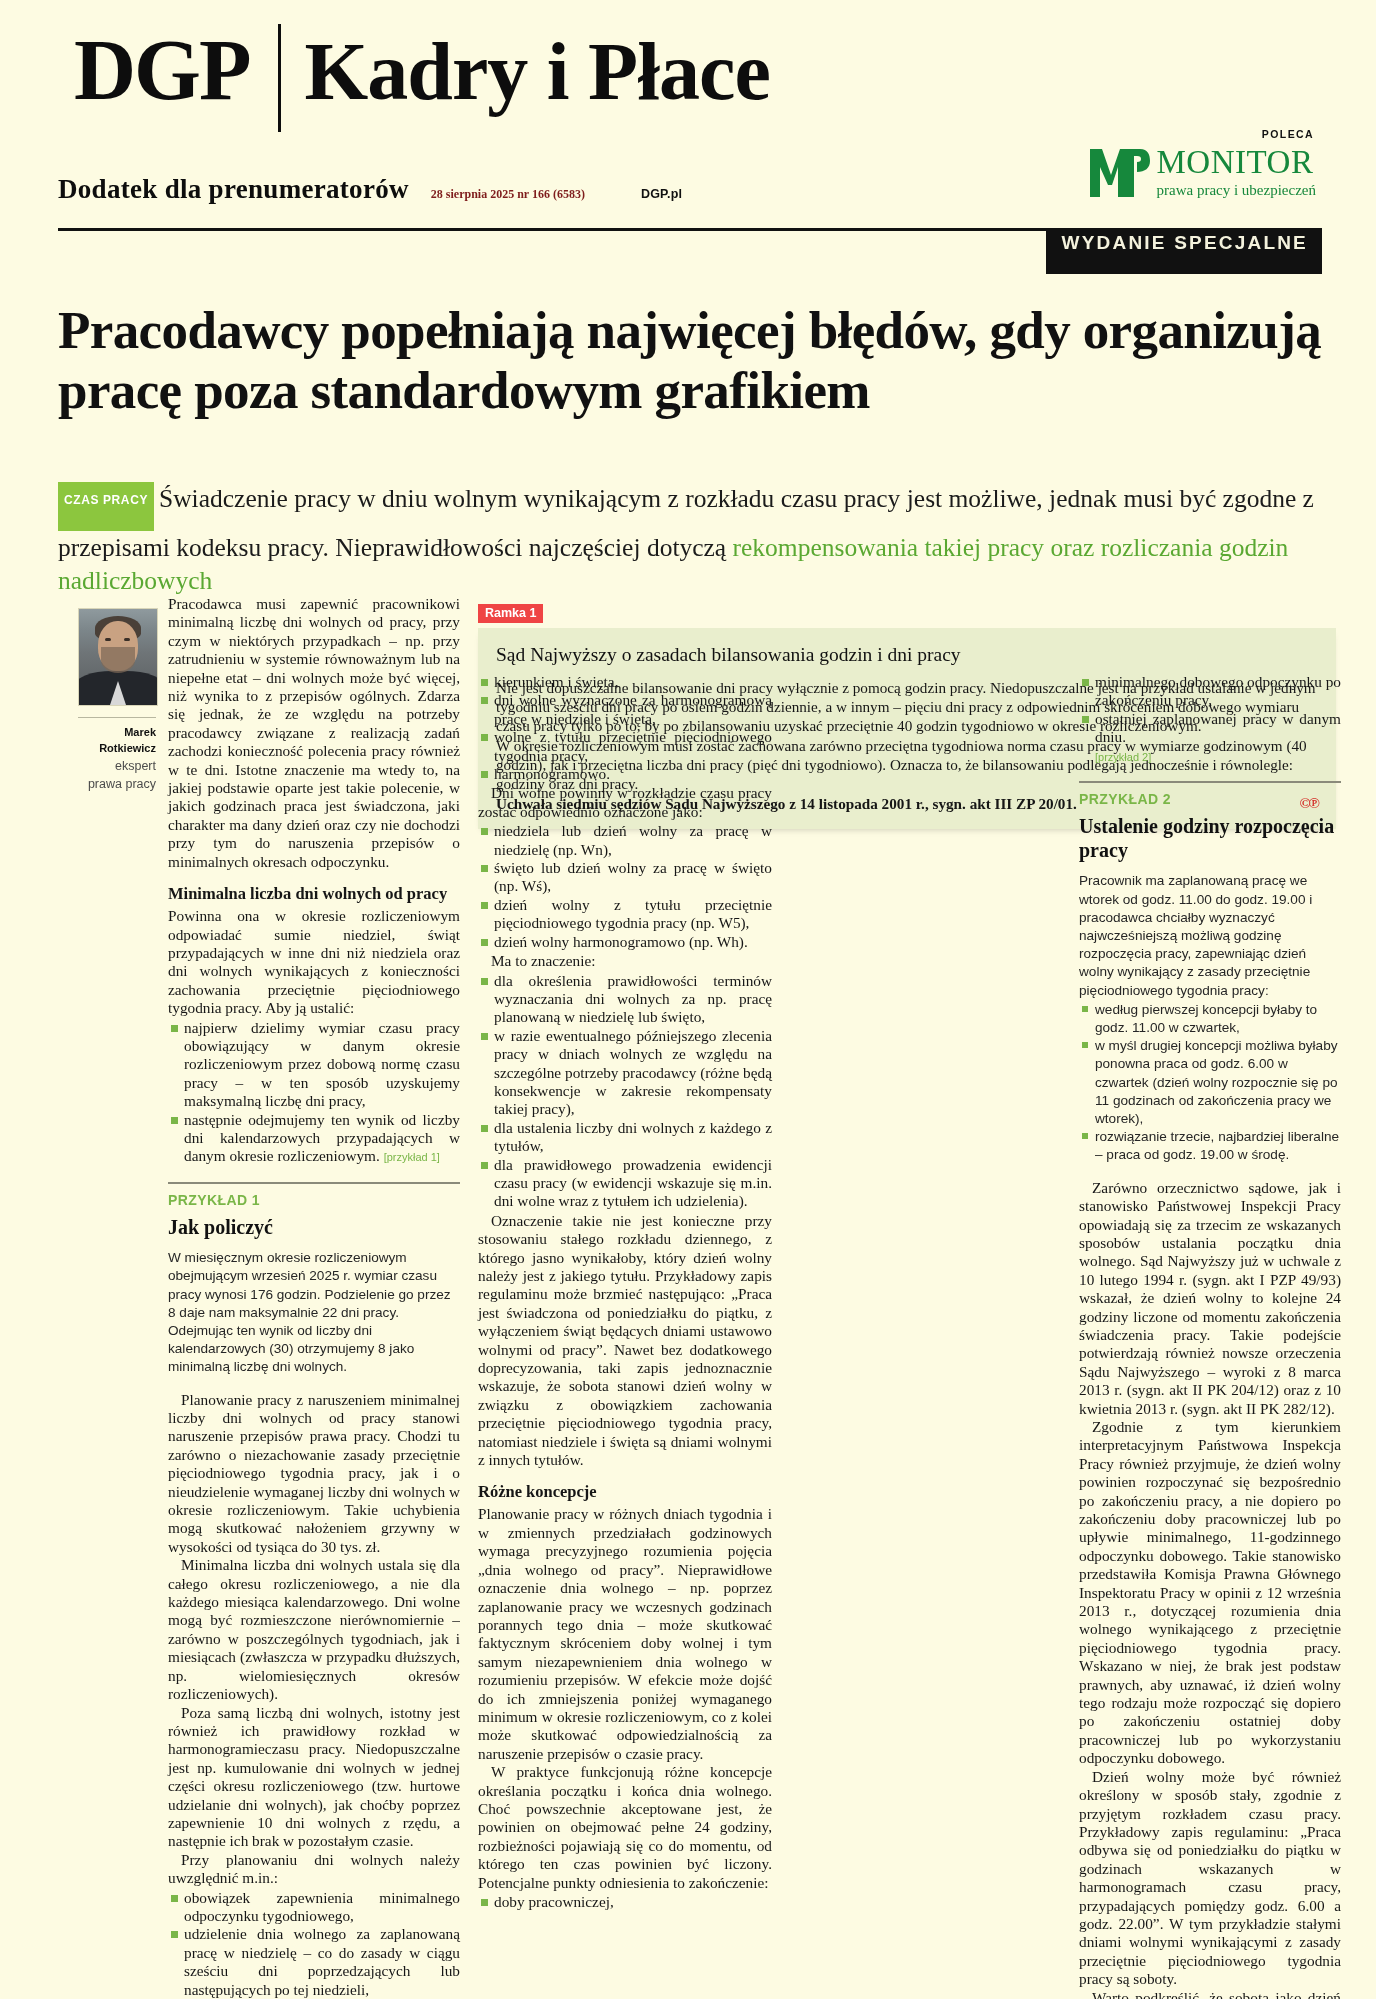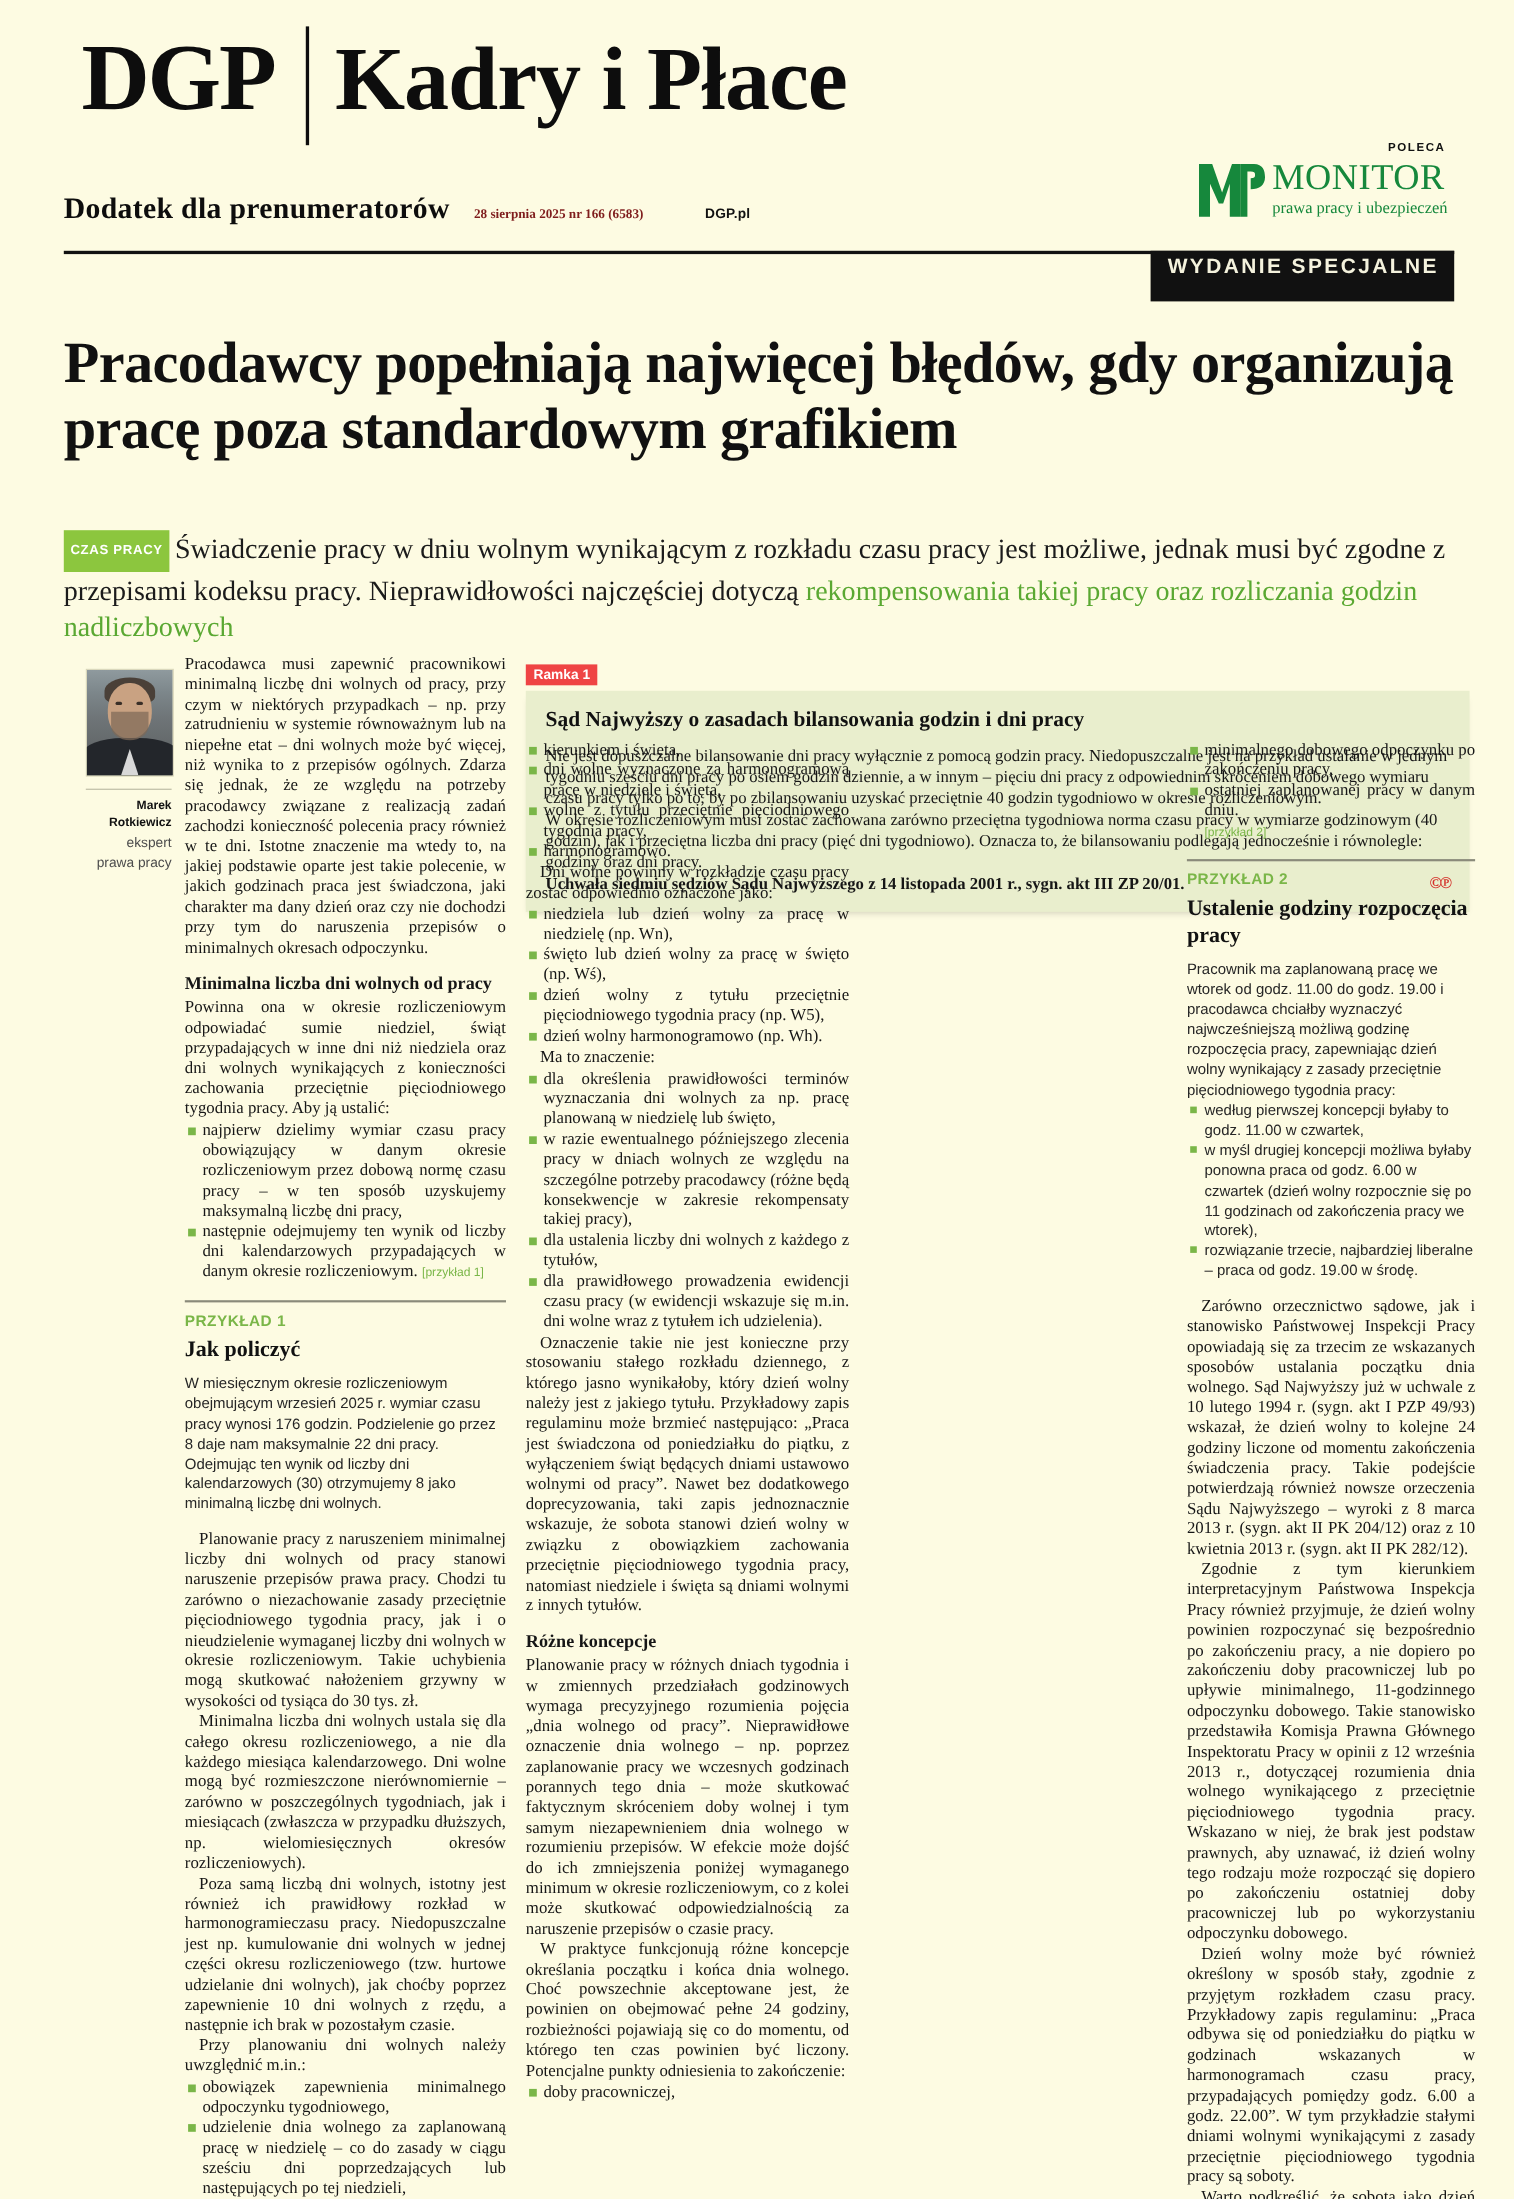--- a/index.html
+++ b/index.html
@@ -181,21 +181,21 @@
     color: #1b1b1b;
   }
   .kicker-tag {
     display: inline-block;
     background: #8cc63e;
     color: #ffffff;
     font-family: "Liberation Sans", sans-serif;
     font-weight: 700;
     font-size: 12px;
     letter-spacing: 0.6px;
-    padding: 2px 6px 3px 6px;
+    padding: 2px 6px 14px 6px;
     vertical-align: 3px;
     margin-right: 5px;
   }
   .lead .hl { color: #5aa832; }
 
   
   .col {
     position: absolute;
     font-family: "Liberation Serif", serif;
     font-size: 15.3px;
@@ -337,21 +337,21 @@
     top: 628px;
     width: 858px;
     background: #e9eecd;
     padding: 16px 18px 16px 18px;
     box-sizing: border-box;
     box-shadow: 0 4px 7px -4px rgba(0,0,0,.22);
   }
   .ramka-box h4 {
     margin: 0 0 12px 0;
     font-family: "Liberation Serif", serif;
-    font-weight: 700;
+    font-weight: 400;
     font-size: 19.5px;
     color: #111;
   }
   .ramka-box p {
     margin: 0;
     font-family: "Liberation Serif", serif;
     font-size: 15.2px;
     line-height: 19.2px;
     color: #161616;
   }

